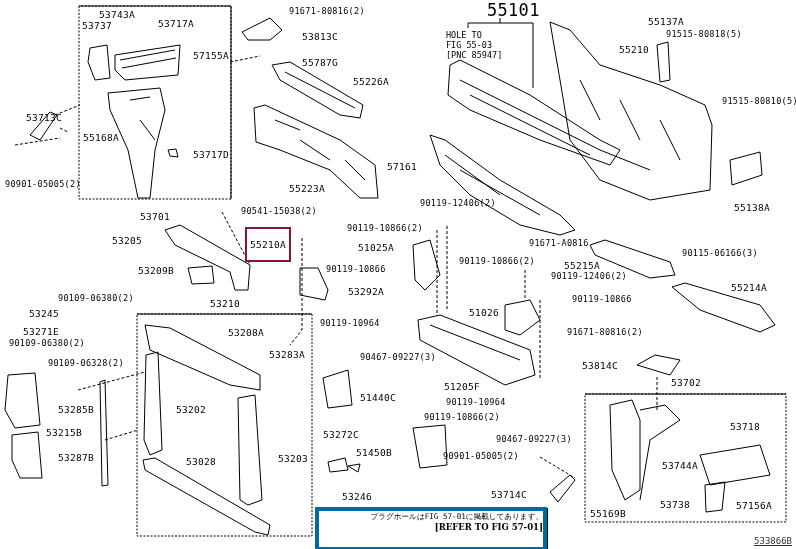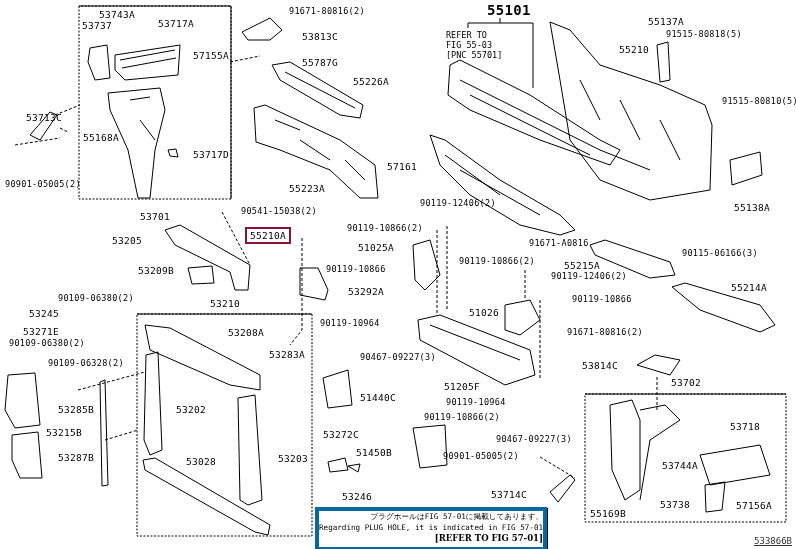--- a/index.html
+++ b/index.html
@@ -1,22 +1,22 @@
 <!DOCTYPE html>
 <html><head>
 <meta charset="utf-8">
 <style>
   html, body { margin:0; padding:0; background:#ffffff; }
   #canvas { position:relative; width:796px; height:549px; background:#fff; overflow:hidden;
             font-family:"DejaVu Sans Mono", "Liberation Mono", monospace; color:#000; }
   svg.parts { position:absolute; left:0; top:0; width:796px; height:549px; }
   .lbl { position:absolute; font-size:9.5px; line-height:11px; white-space:nowrap; letter-spacing:0.3px; cursor:pointer; }
-  .lbl.big { font-size:14px; font-weight:bold; }
+  .lbl.big { font-size:17px; font-weight:normal; }
   .lbl.small { font-size:8.5px;text-align:center; }
-  .hl { border:2px solid #8a1538; padding:1px 3px; background:#fff; }
+  .hl { border:2px solid #8a1538; padding:10px 3px; background:#fff; }
   .note { position:absolute; left:315px; top:507px; width:224px; height:36px; border:4px solid #0369a1;
           box-shadow:1px 1px 0 #000; font-size:7.6px; line-height:11px; text-align:right; background:#fff; }
   .note div { white-space:nowrap; overflow:hidden; }
   .note .ref { font-family:"DejaVu Serif", "Liberation Serif", serif; font-weight:bold; font-size:8.5px; }
   .refer { position:absolute; left:446px; top:30px; font-size:8.5px; line-height:10px; white-space:pre; }
   .fig-id { position:absolute; right:4px; bottom:3px; font-size:9px; color:#333;text-decoration:underline; }
 </style>
 </head>
 <body>
 
@@ -172,23 +172,23 @@
       <path d="M640,410 L665,405 L680,420 L650,440 L640,500"></path>
     </g>
     <g>
       <path d="M700,455 L760,445 L770,475 L710,485 Z"></path>
     </g>
     <g>
       <path d="M705,485 L725,482 L722,510 L706,512 Z"></path>
     </g>
   </svg>
 
-  <div class="refer"><span>REFER TO</span>
+  <div class="refer"><span>HOLE TO</span>
 <span>FIG 55-03</span>
-<span>[PNC 55701]</span></div>
+<span>[PNC 85947]</span></div>
 
   <span class="lbl" style="left:99px;top:9px">53743A</span>
   <span class="lbl" style="left:82px;top:20px">53737</span>
   <span class="lbl" style="left:158px;top:18px">53717A</span>
   <span class="lbl" style="left:193px;top:50px">57155A</span>
   <span class="lbl" style="left:26px;top:112px">53713C</span>
   <span class="lbl" style="left:83px;top:132px">55168A</span>
   <span class="lbl" style="left:193px;top:149px">53717D</span>
   <span class="lbl small" style="left:5px;top:179px">90901-05005(2)</span>
   <span class="lbl" style="left:140px;top:211px">53701</span>
@@ -259,18 +259,17 @@
   <span class="lbl" style="left:582px;top:360px">53814C</span>
   <span class="lbl" style="left:671px;top:377px">53702</span>
   <span class="lbl" style="left:730px;top:421px">53718</span>
   <span class="lbl" style="left:662px;top:460px">53744A</span>
   <span class="lbl" style="left:590px;top:508px">55169B</span>
   <span class="lbl" style="left:660px;top:499px">53738</span>
   <span class="lbl" style="left:736px;top:500px">57156A</span>
 
   <div class="note">
     <div>プラグホールはFIG 57-01に掲載してあります。</div>
-    <div>Regarding PLUG HOLE, it is indicated in FIG 57-01</div>
     <div class="ref">[REFER TO FIG 57-01]</div>
   </div>
 
   <div class="fig-id">533866B</div>
 </div>
 
 </body></html>

